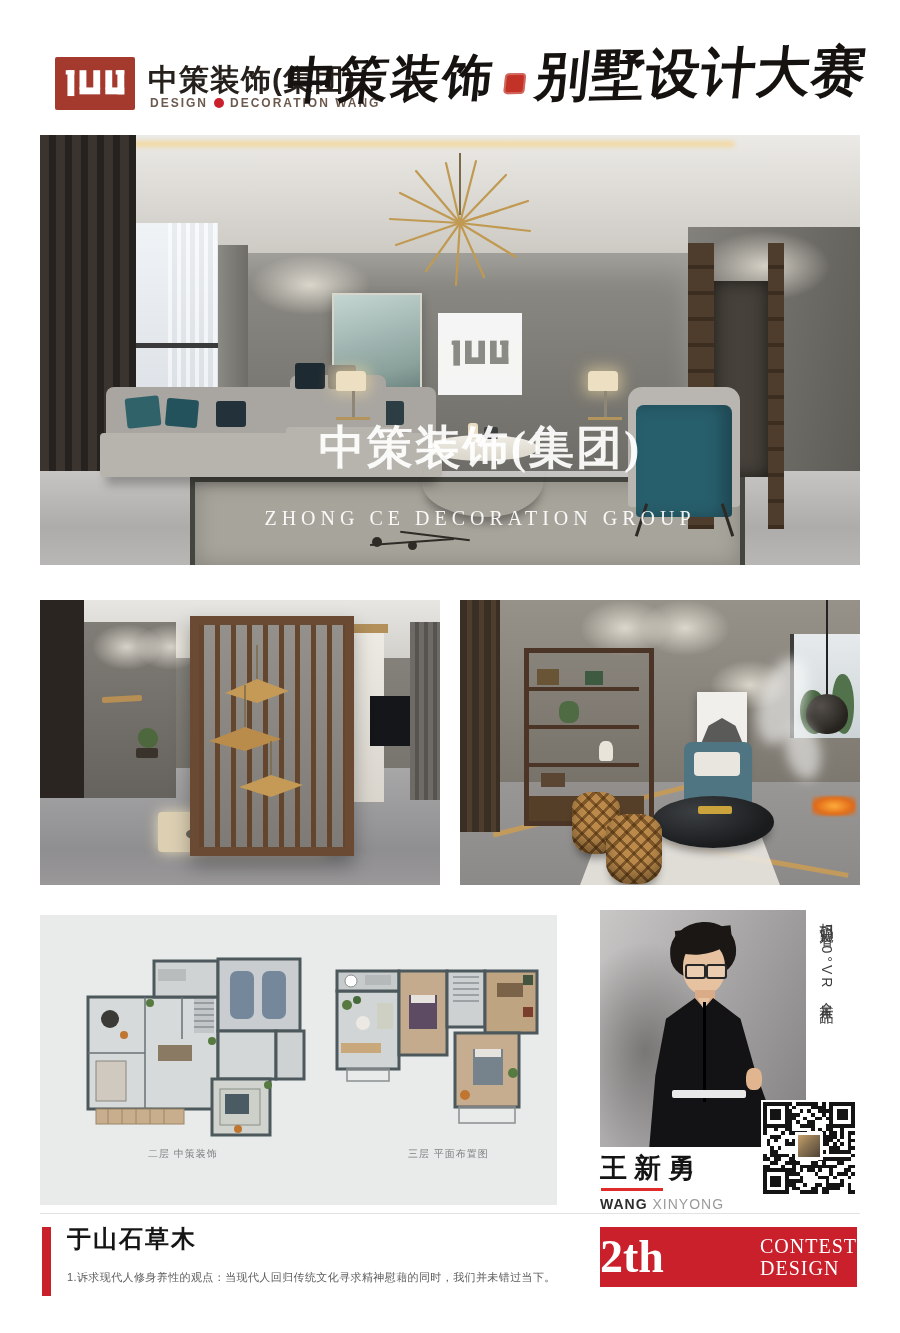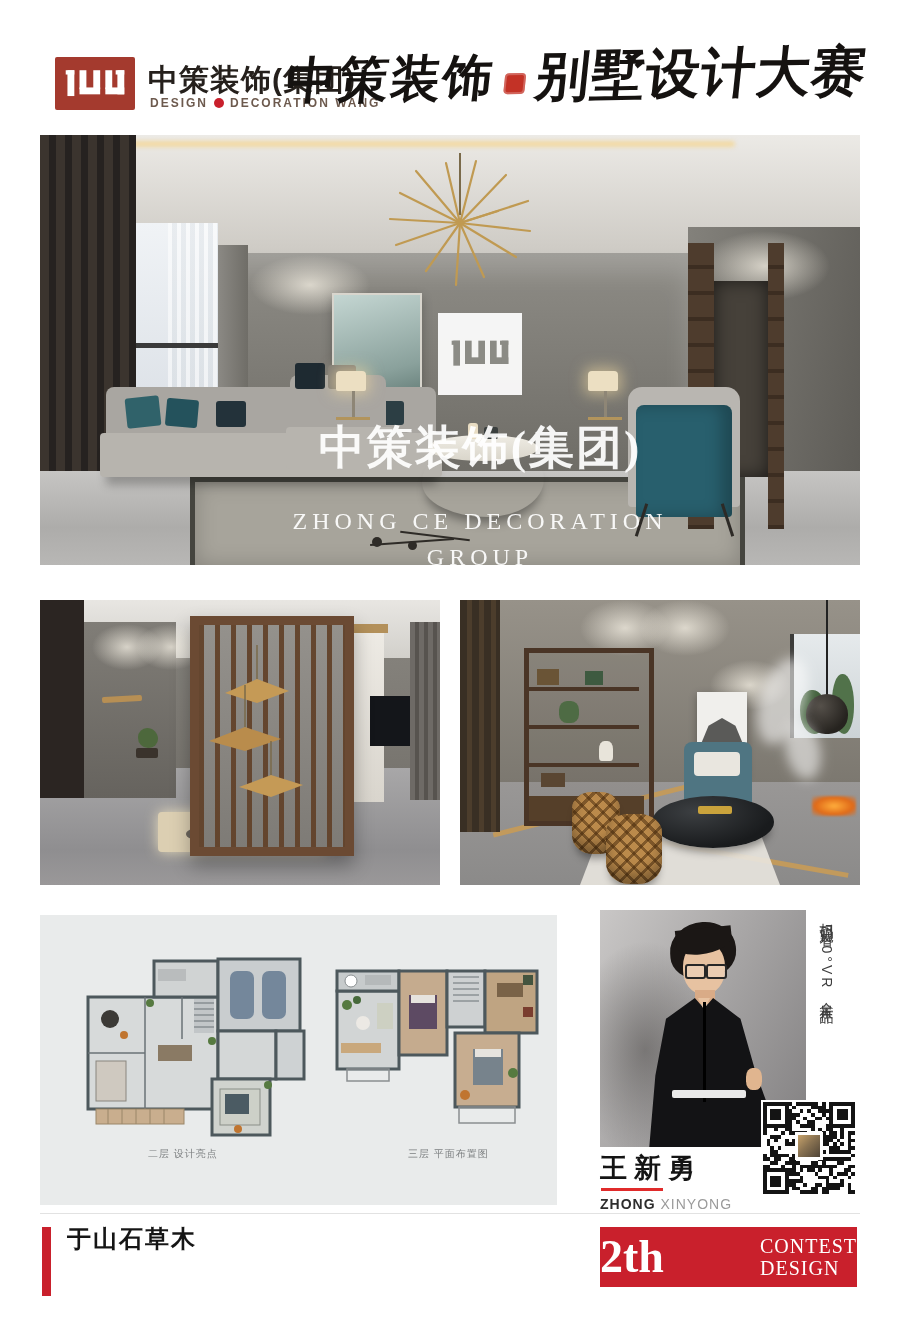--- a/index.html
+++ b/index.html
@@ -71,21 +71,21 @@
   .h-coffee-top{left:388px;top:300px;width:110px;height:26px;background:linear-gradient(#efece4,#d9d5ca);
      border-radius:50%;}
   .h-branch{left:330px;top:398px;width:110px;height:14px;}
   .h-branch div{position:absolute;background:#2e2b27;}
   .watermark{left:0;top:0;width:820px;height:430px;color:#fff;text-align:center;pointer-events:none;}
   .wm-box{left:398px;top:178px;width:84px;height:82px;background:rgba(255,255,255,.92);
           display:flex;align-items:center;justify-content:center;color:#8b8b85;}
   .wm-box svg{width:60px;height:38px;}
   .wm-cn{left:110px;top:282px;width:660px;font-size:46px;font-weight:bold;letter-spacing:2px;
          color:rgba(255,255,255,.93);font-family:"Liberation Serif",serif;}
-  .wm-en{left:210px;top:368px;width:460px;font-size:24px;letter-spacing:5px;line-height:1.5;
+  .wm-en{left:210px;top:368px;width:460px;font-size:20px;letter-spacing:5px;line-height:1.5;
          color:rgba(255,255,255,.92);font-family:"Liberation Serif",serif;}
 
   
   .g-img{top:600px;width:400px;height:285px;overflow:hidden;background:#8f8c86;}
   .g2{left:40px;} .g3{left:460px;}
   
   .g2-ceiling{left:0;top:0;width:400px;height:58px;background:linear-gradient(#e8e6e2,#d2d0cb);}
   .g2-floor{left:0;top:168px;width:400px;height:117px;
      background:linear-gradient(#a8a7a8,#8f8e90 70%,#9a9899),
        repeating-linear-gradient(90deg,rgba(255,255,255,.16) 0 2px,transparent 2px 44px),
@@ -461,42 +461,42 @@
       <rect x="170" y="28" width="26" height="14" fill="#7a6348"></rect>
       <rect x="196" y="20" width="10" height="10" fill="#44543e"></rect>
         <rect x="196" y="52" width="10" height="10" fill="#7a3d2e"></rect>
       <rect x="146" y="94" width="30" height="36" fill="#77838c"></rect>
       <rect x="148" y="94" width="26" height="8" fill="#e6e3de"></rect>
       <circle cx="138" cy="140" r="5" fill="#c07530"></circle>
         <circle cx="186" cy="118" r="5" fill="#567a40"></circle>
       <rect x="132" y="152" width="56" height="16" fill="none" stroke="#8a8f91" stroke-width="1.5"></rect>
       <rect x="20" y="114" width="42" height="12" fill="none" stroke="#8a8f91" stroke-width="1.5"></rect>
     </svg>
-    <div class="abs plan-caption" style="left:108px;">二层 设计亮点</div>
+    <div class="abs plan-caption" style="left:108px;">二层 中策装饰</div>
     <div class="abs plan-caption" style="left:368px;">三层 平面布置图</div>
   </div>
 
   <div class="abs portrait">
     <div class="pt-shadow"></div>
     <div class="pt-hair"></div>
     <div class="pt-face"></div>
     <div class="pt-fringe"></div>
     <div class="pt-glass" style="left:85px;"></div>
     <div class="pt-glass" style="left:106px;"></div>
     <div class="pt-neck"></div>
     <div class="pt-shirt"></div>
     <div class="pt-collar"></div>
     <div class="pt-placket"></div>
     <div class="pt-belt"></div>
     <div class="pt-hand"></div>
   </div>
   <div class="abs name-cn">王新勇</div>
   <div class="abs name-line"></div>
   <div class="abs name-en">
-    <span class="b">ZHONG</span><span class="l"> XINYONG</span>
+    <span class="b">WANG</span><span class="l"> XINYONG</span>
   </div>
   <div class="abs vr-vertical">扫码观看720°VR全景作品</div>
   <div class="abs qr">
     <div class="qr-grid" id="qr-grid">
         <div class="on"></div>
         <div class="on"></div>
         <div class="on"></div>
         <div class="on"></div>
         <div class="on"></div>
         <div class="on"></div>
@@ -1119,20 +1119,21 @@
         <div></div>
         <div class="on"></div>
         <div class="on"></div>
       </div>
   </div>
   <div class="abs qr-thumb"></div>
 
   <div class="abs footer-line"></div>
   <div class="abs red-bar"></div>
   <div class="abs hl-title">于山石草木</div>
+  <p class="abs hl-item hl-1">1.诉求现代人修身养性的观点：当现代人回归传统文化寻求精神慰藉的同时，我们并未错过当下。</p>
   <div class="abs badge">
     <span class="badge-num">2th</span>
     <span class="badge-col">
       <span>CONTEST</span>
       <span>DESIGN</span>
     </span>
   </div>
 
 </div>
 

